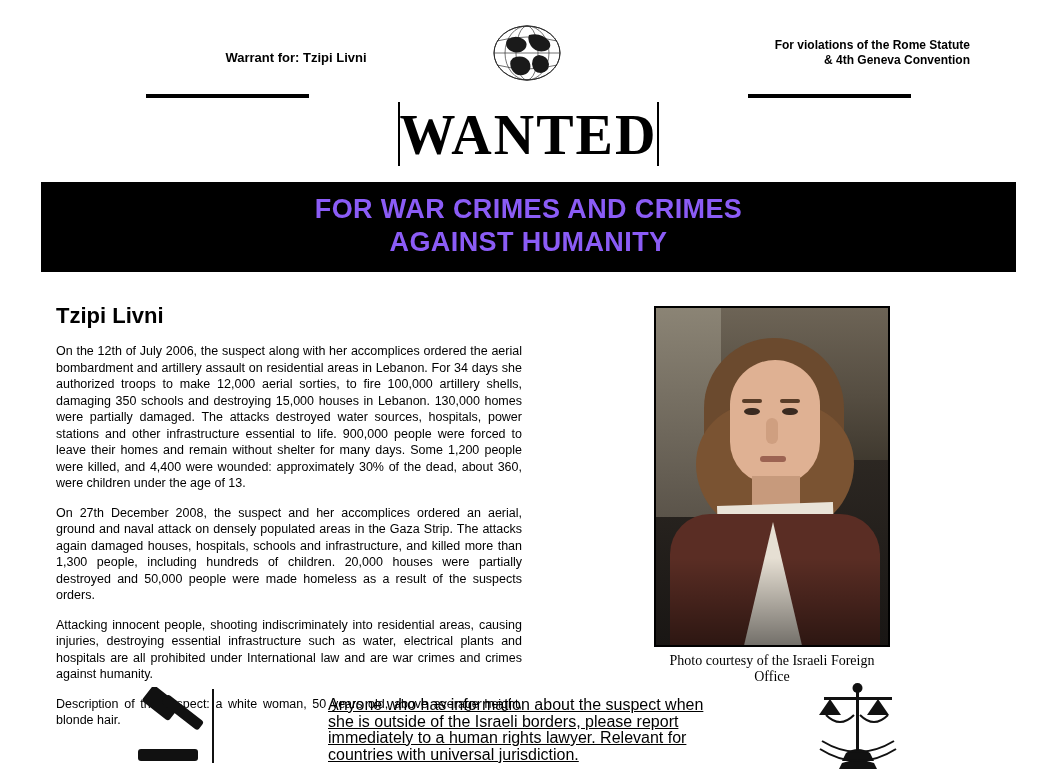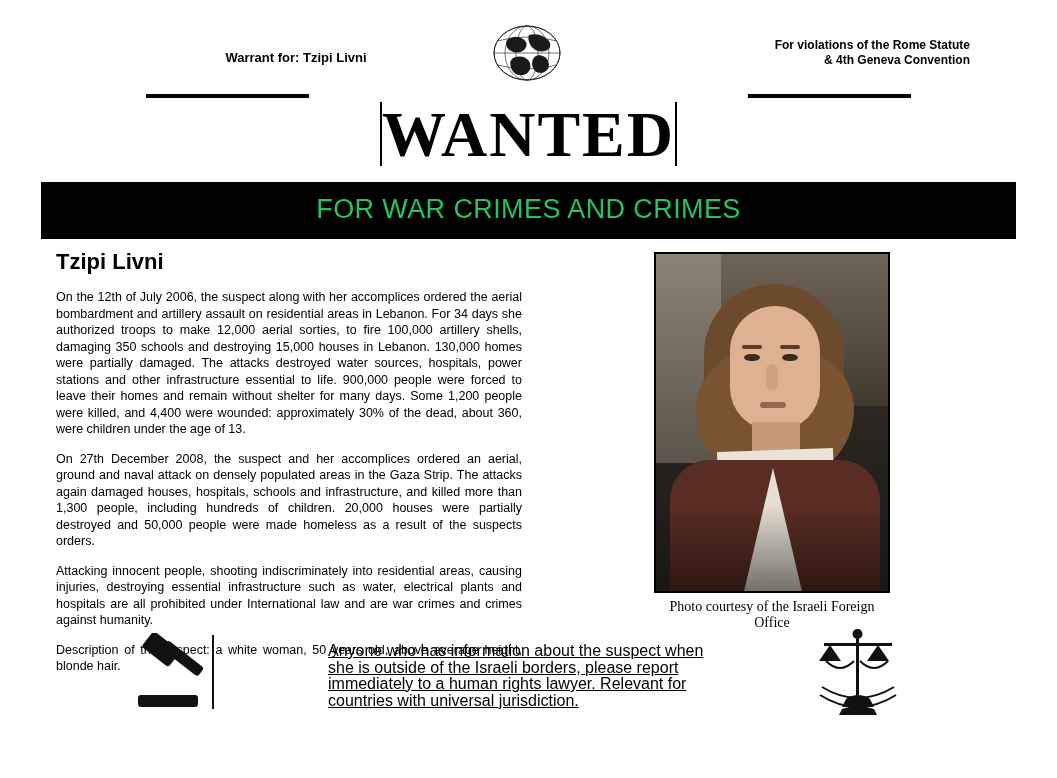--- a/index.html
+++ b/index.html
@@ -67,21 +67,21 @@
 
   
   .wanted-wrap {
     position: relative;
     height: 70px;
     text-align: center;
   }
   .wanted {
     font-family: "Liberation Serif", serif;
     font-weight: bold;
-    font-size: 64px;
+    font-size: 56px;
     letter-spacing: 2px;
     line-height: 70px;
     display: inline-block;
     position: relative;
     padding: 0 0;
   }
   .wanted::before,
   .wanted::after {
     content: "";
     position: absolute;
@@ -90,33 +90,33 @@
     width: 2px;
     background: #000;
   }
   .wanted::before { left: -2px; }
   .wanted::after  { right: -2px; }
 
   
   .banner {
     margin: 12px 41px 0 41px;
     background: #000000;
-    color: #22c55e;
+    color: #8b5cf6;
     text-align: center;
     font-size: 27px;
-    font-weight: normal;
+    font-weight: bold;
     line-height: 33px;
     padding: 11px 0 13px 0;
     letter-spacing: 0.4px;
   }
 
   
   .content {
     position: relative;
-    margin-top: 10px;
+    margin-top: 31px;
     height: 370px;
   }
   .col-left {
     position: absolute;
     left: 56px;
     top: 0;
     width: 466px;
   }
   .name {
     font-size: 22px;
@@ -289,20 +289,21 @@
   </div>
   <div class="hdr-right-rule"></div>
 </div>
 
 <div class="wanted-wrap">
   <span class="wanted">WANTED</span>
 </div>
 
 <div class="banner">
   <div>FOR WAR CRIMES AND CRIMES</div>
+  <div>AGAINST HUMANITY</div>
 </div>
 
 <div class="content">
 
   <div class="col-left">
     <h1 class="name">Tzipi Livni</h1>
     <p class="para">On the 12th of July 2006, the suspect along with her accomplices ordered the aerial bombardment and artillery assault on residential areas in Lebanon. For 34 days she authorized troops to make 12,000 aerial sorties, to fire 100,000 artillery shells, damaging 350 schools and destroying 15,000 houses in Lebanon. 130,000 homes were partially damaged. The attacks destroyed water sources, hospitals, power stations and other infrastructure essential to life. 900,000 people were forced to leave their homes and remain without shelter for many days. Some 1,200 people were killed, and 4,400 were wounded: approximately 30% of the dead, about 360, were children under the age of 13.</p>
     <p class="para">On 27th December 2008, the suspect and her accomplices ordered an aerial, ground and naval attack on densely populated areas in the Gaza Strip. The attacks again damaged houses, hospitals, schools and infrastructure, and killed more than 1,300 people, including hundreds of children.  20,000 houses were partially destroyed and 50,000 people were made homeless as a result of the suspects orders.</p>
     <p class="para">Attacking innocent people, shooting indiscriminately into residential areas, causing injuries, destroying essential infrastructure such as water, electrical plants and hospitals are all prohibited under International law and are war crimes and crimes against humanity.</p>
     <p class="para">Description of the suspect: a white woman, 50 years old, above average height, blonde hair.</p>

